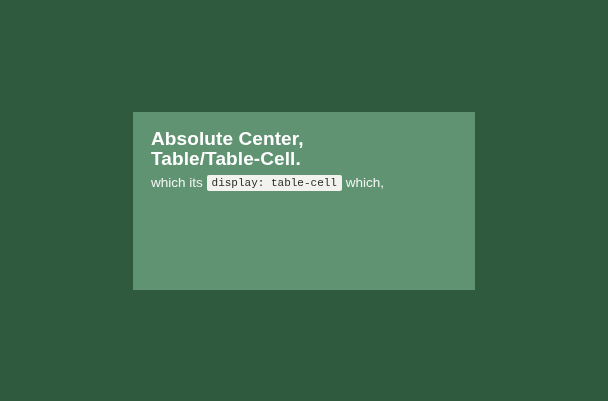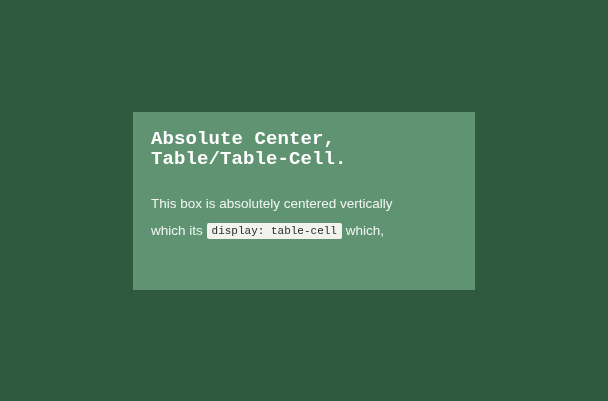--- a/index.html
+++ b/index.html
@@ -40,21 +40,21 @@
     background: #5f9372;
     text-align: left;
     padding: 17px 20px 0 18px;
     vertical-align: middle;
   }
 
   .box-heading {
     margin: 0;
     padding: 0;
     color: #ffffff;
-    font-family: Liberation Mono, monospace;
+    font-family: Liberation Sans, sans-serif;
     font-size: 19px;
     font-weight: bold;
     line-height: 20px;
     letter-spacing: 0.1px;
     white-space: pre-line;
   }
 
   .box-body {
     margin: 0;
     padding: 0;
@@ -90,23 +90,20 @@
 <div id="page-table">
   <div id="page-cell">
 
     <div id="center-box">
 
       <h1 class="box-heading">Absolute Center,
 Table/Table-Cell.</h1>
 
       <div class="box-body">
 
-        <span class="body-line first">
-          <span>This box is absolutely centered vertically</span>
-        </span>
 
         <span class="body-line">
           <span>which its</span>
           <code class="code-chip">display: table-cell</code>
           <span>which,</span>
         </span>
 
 
       </div>
     </div>

